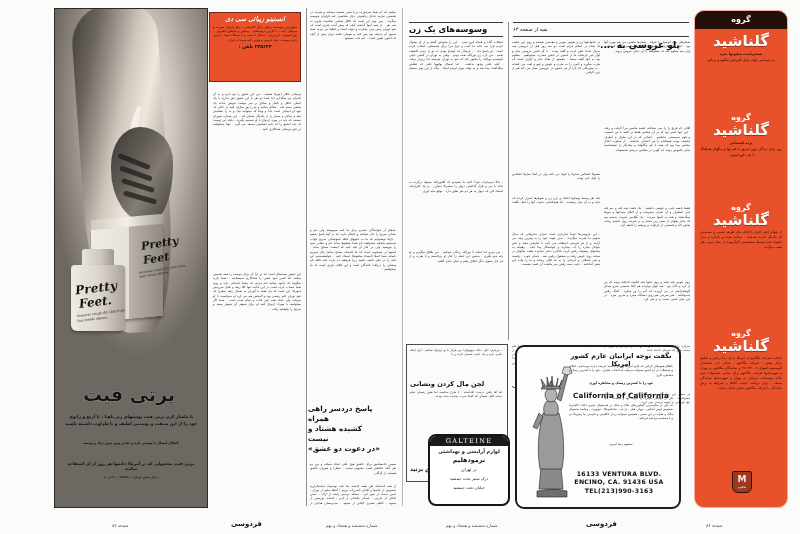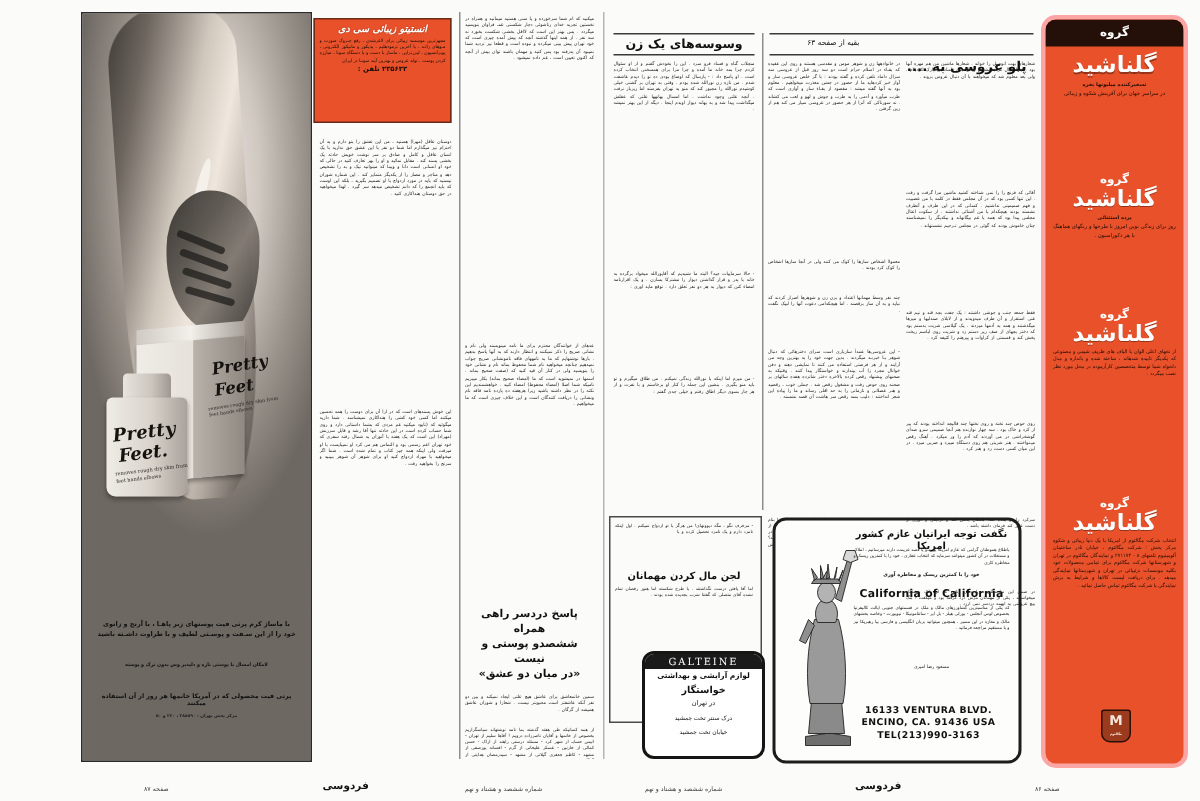--- a/index.html
+++ b/index.html
@@ -4,21 +4,21 @@
 <style>
   html,body{margin:0;padding:0;background:#fff;}
   body{width:800px;height:534px;overflow:hidden;font-family:"DejaVu Sans","Liberation Sans",sans-serif;}
   .page{position:relative;width:800px;height:534px;background:#fbfbfa;}
 
   
   .col{position:absolute;direction:rtl;text-align:justify;color:#1c1c1c;
        font-size:3.05px;line-height:4.35px;overflow:hidden;
        font-family:"DejaVu Sans",sans-serif;word-spacing:.4px;}
   .col.tight{font-size:2.95px;line-height:4.15px;}
-  .heading{position:absolute;direction:rtl;text-align:center;font-weight:bold;color:#111;}
+  .heading{position:absolute;direction:rtl;text-align:left;font-weight:bold;color:#111;}
   .rule{position:absolute;background:#3a3a3a;}
   .vrule{position:absolute;width:1px;background:#8d8d8d;}
 
   
   #prettyfeet-ad{position:absolute;left:54px;top:8px;width:152px;height:498px;
       background:#9d9d9d;border:1px solid #2a2a2a;overflow:hidden;}
   #pf-photo{position:absolute;inset:0;
       background:
         radial-gradient(ellipse 60% 48% at 55% 22%, #f0ece8 0%, #cfc8c1 38%, #9a938c 70%, #6e6862 100%),
         linear-gradient(180deg,#b9b3ad 0%,#8e8882 45%,#6f6a65 100%);}
@@ -70,21 +70,21 @@
   #institut-ad{position:absolute;left:209px;top:12px;width:92px;height:70px;
       background:#e8512a;border:1px solid #6d2a16;color:#1b0d07;direction:rtl;text-align:center;
       padding:2px 3px;box-sizing:border-box;overflow:hidden;}
   #institut-title{font-size:6.4px;font-weight:bold;color:#fff;letter-spacing:.2px;
       text-shadow:0 0 1px rgba(0,0,0,.4);font-style:italic;}
   #institut-body{font-size:3.05px;line-height:4.2px;margin-top:2px;text-align:justify;direction:rtl;}
   #institut-phone{font-size:4.6px;font-weight:bold;margin-top:2px;letter-spacing:.3px;}
 
   
   #golnasheed-ad{position:absolute;left:694px;top:10px;width:92px;height:496px;
-      background:#e8512a;border:3px solid #fca5a5;border-radius:10px;overflow:hidden;}
+      background:#e8512a;border:1px solid #fca5a5;border-radius:10px;overflow:hidden;}
   #gn-topbar{position:absolute;left:0;top:0;width:100%;height:18px;background:#241008;}
   .gn-logo-small{text-align:center;color:#fff;font-size:8px;font-weight:bold;letter-spacing:-1px;
       font-family:"DejaVu Sans",sans-serif;}
   .gn-wordmark{text-align:center;color:#fff;font-size:15px;font-weight:bold;letter-spacing:-.5px;
       line-height:16px;text-shadow:0 1px 0 rgba(0,0,0,.35);direction:rtl;}
   .gn-kicker{text-align:center;color:#2a0f06;font-size:3.4px;font-weight:bold;margin-top:3px;direction:rtl;}
   .gn-body{color:#200b04;font-size:3.6px;line-height:5.6px;direction:rtl;text-align:center;
       padding:0 5px;margin-top:2px;}
   .gn-body.just{text-align:justify;font-size:3.3px;line-height:5px;}
   .gn-seg{position:absolute;left:0;width:100%;}
@@ -120,21 +120,21 @@
   #gal-word{position:absolute;left:0;top:0;width:100%;text-align:center;color:#fff;
       font-size:6.6px;letter-spacing:1.3px;line-height:10px;font-family:"DejaVu Serif",serif;}
   .gal-line{position:absolute;width:100%;text-align:center;direction:rtl;color:#111;}
   #gal-l1{top:12px;font-size:5px;font-weight:bold;}
   #gal-l2{top:20px;font-size:6.4px;font-weight:bold;}
   #gal-l3{top:31px;font-size:4.4px;}
   #gal-l4{top:40px;font-size:4px;}
   #gal-l5{top:49px;font-size:4px;}
 
   
-  .footer{position:absolute;bottom:6px;direction:rtl;color:#3a3a3a;font-size:4.2px;}
+  .footer{position:absolute;bottom:6px;direction:rtl;color:#3a3a3a;font-size:4.2px;margin-left:16px;}
   #footer-brand-left,#footer-brand-right{font-size:7px;font-weight:bold;color:#111;letter-spacing:-.3px;}
 
   
   .framebox{position:absolute;border:1px solid #4a4a4a;}
 </style>
 </head>
 <body>
 
 <div class="page">
 
@@ -154,20 +154,21 @@
       <div id="pf-bottle"></div>
 
       <div class="pf-label" id="pf-title-en3">Pretty</div>
       <div class="pf-label" id="pf-title-en4">Feet</div>
       <div class="pf-label" id="pf-sub-en2">removes rough dry skin from feet hands elbows</div>
 
       <div class="pf-label" id="pf-title-en1">Pretty</div>
       <div class="pf-label" id="pf-title-en2">Feet.</div>
       <div class="pf-label" id="pf-sub-en">removes rough dry skin from feet hands elbows</div>
 
+      <div id="pf-fa-title">پرتی فیت</div>
       <div class="pf-fa-line" id="pf-fa-1">
         <div>با ماساژ کرم پرتی فیت پوستهای زبر پاهـا ، با آرنج و زانوی</div>
         <div>خود را از این سـفت و پوسـتی لطیف و با طراوت داشـته باشید</div>
       </div>
       <div class="pf-fa-line" id="pf-fa-2">لامکان امسال با پوستی تازه و دلپذیر وس بدون ترک و پوسته</div>
       <div class="pf-fa-line" id="pf-fa-3">پرتی فیت محصولی که در آمریکا خانمها هر روز از آن استفاده میکنند</div>
       <div class="pf-fa-line" id="pf-fa-4">مرکز پخش تهران : ۲۸۸۵۹۰ ، ۲۶۰ و ۵۰</div>
     </div>
   </div>
 
@@ -181,23 +182,23 @@
   <div class="col" style="left:213px;top:272px;width:88px;height:230px;">این خوش پسندهای است که در ازا آن برای دوست را همه تحسین میکنند اما کسی خود کشی را هنداکاری نمیشناسد . شما دارید میگوئید که (نابود میکنید غم مردی که بشما داستانی دارد و روی شما حساب کرده است در این حادثه تنها آقا رشد و قابل سرزنش (مهراد) این است که یک هفته با آنوران به شمال رفته سفری که خود تهران اعم رسمی بود و التماس هم می کرد او نمیبایست با او میرفت ولی اینکه همه چیز کتاب و تمام شده است . شما اگر میخواهید با مهراد ازدواج کنید او برای شوهر آن شوهر ببینید و سرتج را بخواهید رفت .</div>
 
   <div class="vrule" style="left:306px;top:8px;height:498px;"></div>
 
   <div class="col" style="left:310px;top:10px;width:86px;height:215px;">میکنید که ام شما سرخورده و یا سنی هستید میمانید و همراه در نخستین تجربه خدای زناشوئی دچار شکستی غمـ فراوان بنویسید میگردد . پس بهتر این است که لااقل بخشی شکست بخورد نه سه نفر . از همه اینها گذشته آنچه که پیش آمده چیزی است که خود تهران پیش بینی میکرده و نبوده است و قطعا نیز تردید شما نمیبود آن پدرفنه بود پس کنید و مهمان باشند توان بیش از آنچه که اکنون تعیین است ، غم داده نمیشود .</div>
   <div class="col" style="left:310px;top:228px;width:86px;height:165px;">عدهای از خوانندگان محترم برای ما نامه مینویسند ولی نام و نشانی صریح را ذکر نمیکنند و انتظار دارند که به آنها پاسخ بدهیم . بارها نوشتهایم که ما به نامههای فاقد نامونشانی صریح جواب نمیدهیم چنانچه میخواهید نام شما محفوظ بماند نام و نشانی خود را بنویسید ولی در کنار آن قید کنید که (صفت صحیح بماند . اسمها در نمیشوید است که ما (امضاء صحیح بماند) بکار میبریم نامیکه شما اصلا (امضاء محفوظ) امضاء کنید . خواهشمندیم این نکته را در نظر داشته باشید زیرا هرهفته ده پازده نامه فاقد نام ونشانی را دریافت کنندگان است و این خلاف چیزی است که ما میخواهیم .</div>
 
   <div class="heading" style="left:308px;top:404px;width:90px;font-size:7.2px;line-height:10px;">
     <div>پاسخ دردسر راهی</div>
     <div>همراه</div>
-    <div>ششصدو پوستی و</div>
+    <div>کشیده هشتاد و</div>
     <div>نیست</div>
-    <div>«در میان دو عشق»</div>
+    <div>«در دعوت دو عشق»</div>
   </div>
   <div class="col" style="left:310px;top:462px;width:86px;height:42px;">سمین خانمعاشق برای عاشق هیچ علتی ایجاد نمیکند و بین دو نفر آنکه عاشقتر است محبوبتر نیست . شعارا و شوران عاشق همیشه از گرگان .</div>
   <div class="col tight" style="left:310px;top:484px;width:86px;height:22px;">از همه کسانیکه طی هفته گذشته بما نامه نوشتهاند سپاسگزاریم بخصوص از خانمها و آقایان ناصرزاده درویم ! آقاها سلیم از تهران - انیس حسابـ از شهر کرد - مسئله درستی راهند از اراک - حسن کمالی از خازنین - عسکر علیخانی از گرم - افسانه پورصفی از مشهد - کاظم جعفری گیلانی از مشهد - سیدرمضان هدایتی از گرگان .</div>
 
   <div class="vrule" style="left:402px;top:8px;height:498px;background:#b5b5b5;"></div>
 
   <div class="rule" style="left:409px;top:22px;width:94px;height:1px;"></div>
   <div class="heading" style="left:409px;top:24px;width:94px;font-size:8.4px;">وسوسه‌های یک زن</div>
   <div class="rule" style="left:409px;top:36px;width:94px;height:1px;"></div>
 
@@ -205,21 +206,21 @@
   <div class="heading" style="left:600px;top:24px;width:89px;font-size:9px;margin-top:16px;">پلو عروسی به ....</div>
   <div class="heading" style="left:513px;top:26px;width:85px;font-size:5px;font-weight:normal;">بقیه از صفحه ۶۳</div>
   <div class="rule" style="left:513px;top:36px;width:176px;height:1px;"></div>
 
   <div class="col" style="left:409px;top:40px;width:94px;height:250px;">منجلاب گناه و فساد فرو سرد . این را بخودش گفتم و از او سئوال کردم چرا بمه خانه ما آمده و چرا مرا برای همسخنی انتخاب کرده است . او پاسخ داد : - پارسال که اوضاع بودی ده تو را دیدم عاشقت شدم . من تازه زن نورالله شده بودم . وقتی به تهران بر گشتی خیلی کوشیدم نورالله را مجبور کند که منو به تهران بفرستد اما زیربار نرفت . آنچه علتی وجود نداشت . اما امسال بهانهها علتی که عقلش میگذاشت پیدا شد و به بهانه دیوار اوبدم اینجا . دیگه از این بهتر نمیشد .</div>
   <div class="col" style="left:409px;top:180px;width:94px;height:130px;">- حالا سرماییات چیه؟ البته ما شنیدیم که آقایورالله میخواد برگرده به خانه با پدر و قرار گذاشتن دیوار را مشترکا بسازن . و یک اقرارنامه امضاء کنن که دیوار به هر دو نفر تعلق دارد . توقع ماید اوری :</div>
   <div class="col" style="left:409px;top:250px;width:94px;height:90px;">- من میرم اما اینکه با نورالله زندگی نمیکنم . من طلاق میگیرم و تو باید منو بگیری . بنشین این جمله را کنار او برخاستم و با نفرت و از هر جار بسوی دیگر اطاق رفتم و خیلی جدی گفتم :</div>
 
   <div class="framebox" style="left:406px;top:344px;width:100px;height:136px;"></div>
   <div class="col tight" style="left:410px;top:348px;width:92px;height:30px;">- مزخرف نگو ، مگه دیوونهای! من هرگز با تو ازدواج نمیکنم . اول اینکه نامزد دارم و یک نامزد تحصیل کرده و با</div>
-  <div class="heading" style="left:410px;top:380px;width:92px;font-size:6.6px;">لجن مال کردن مهمانان</div>
+  <div class="heading" style="left:410px;top:380px;width:92px;font-size:6.6px;">لجن مال کردن ونشانی</div>
   <div class="col tight" style="left:410px;top:390px;width:92px;height:70px;">اما آقا یافتن درست نگذاشتند . با طرح شکسته اما هنوز رقصان تمام نشده آقای متصلی که گفتنا شرب بجدیده شده بودند .</div>
   <div class="heading" style="left:410px;top:466px;width:92px;font-size:5.6px;">لطفا ورق بزنید</div>
 
   <div class="vrule" style="left:508px;top:22px;height:318px;"></div>
 
   <div class="col" style="left:512px;top:40px;width:88px;height:200px;">در خانوادهها زن و شوهر مومن و مقدسی هستند و روی این عقیده که بقـاء در اسلام حرام است دو سه روز قبل از عروسی سه سرال داماد تلفن کرده و گفته بودند : با گر خلص عروسی ساز و آواز خبر کردهاید ما از حضور در جشن معذرت میخواهیم . معلوم بود به آنها گفته میشد : مقصود از بقـاء ساز و آوازی است که طرب میآورد و آدمی را به طرب و جوش و لهو و لعب می کشاند . نه سورناکی که آنرا از هر حضور در عروسی سیار می کند هم از زین گرفتن .</div>
   <div class="col" style="left:512px;top:172px;width:88px;height:40px;">معمولا اشخاص سازها را کوک می کنند ولی در آنجا سازها اشخاص را کوک کرد بودند .</div>
   <div class="col" style="left:512px;top:196px;width:88px;height:50px;">چند نفر وسط مهمانها اعتداد و بزن زن و شوهرها اصرار کردند که نباید و به آن ساز برقصند . اما هیچکدامی دعوت آنها را لبیک نگفت .</div>
   <div class="col" style="left:512px;top:232px;width:88px;height:110px;">- این عروسی‌ها عمداً سازباری است سرای دخترهائی که دنبال شوهر بـا خبرنـد میگردند . بدین جهت خود را به بهترین وجه می آرایند و از هر فرصتی استفاده می کنند تا نمایشی دهند و دفن خوانال مجرد را آب بیندازند و خواستگار پیدا کنند . وقتیکه به صحنهای پیشنهاد رقص کرده بالاخره دختر شانزده هفده سالهای بر صحنه روی حوض رفت و مشغول رقص شد . جملی خوب ، رقصید و هنر عضلانی و نارمانی را به حد اقلی رساند و ما را پیاده این شعر انداختند : دلیب بسه رقص سر هاشت آن قصد نشسته .</div>
   <div class="col tight" style="left:512px;top:344px;width:88px;height:40px;">سر حجله کشیده مجلسی به عبور ده ناخر تازس زد و به با دنیا بنام گفت و او را گفتند نبرد . دختر سرگشته و جنبانت زد . گربه گلان از آن خانه گریختند و جشن عروسی را ترک کرد و عمو میداشت . در این دوره چنین دختری چگونه ممکن است چنان حرکتی را انجام کند؟ امر آنچه شده بود که آنچه سخت را آنقدر فکر خطرناکی به عرش سرد و کاری بـود خود بدهد .</div>
@@ -259,21 +260,21 @@
     </div>
   </div>
 
   <div class="col tight" style="left:604px;top:344px;width:86px;height:48px;">سرکرد را در هنده صدا بکشان پخش کند و نزدیکی و دوری از دست عبور کند فرمای داشته باشد .</div>
   <div class="col tight" style="left:604px;top:392px;width:86px;height:55px;">در ضمن این نوازندگان ، یا دخل زنانی که از بانک بهشتکار میخواستند ، یکی از مهمانان مرش درد گرفته بود و میگفت : بنگ پیچ عروسی به ایهمه دردسر نمی ارزد .</div>
 
   <div id="galteine-ad">
     <div id="gal-bar"></div>
     <div id="gal-word">GALTEINE</div>
     <div class="gal-line" id="gal-l1">لوازم آرایشی و بهداشتی</div>
-    <div class="gal-line" id="gal-l2">خواستگار</div>
+    <div class="gal-line" id="gal-l2">ترمودهلیم</div>
     <div class="gal-line" id="gal-l3">در        تهران</div>
     <div class="gal-line" id="gal-l4">درک سنتر تخت جمشید</div>
     <div class="gal-line" id="gal-l5">خیابان تخت جمشید</div>
   </div>
 
   <div id="golnasheed-ad">
     <div id="gn-topbar">
       <div class="gn-logo-small" style="line-height:18px;">گروه</div>
     </div>
 

